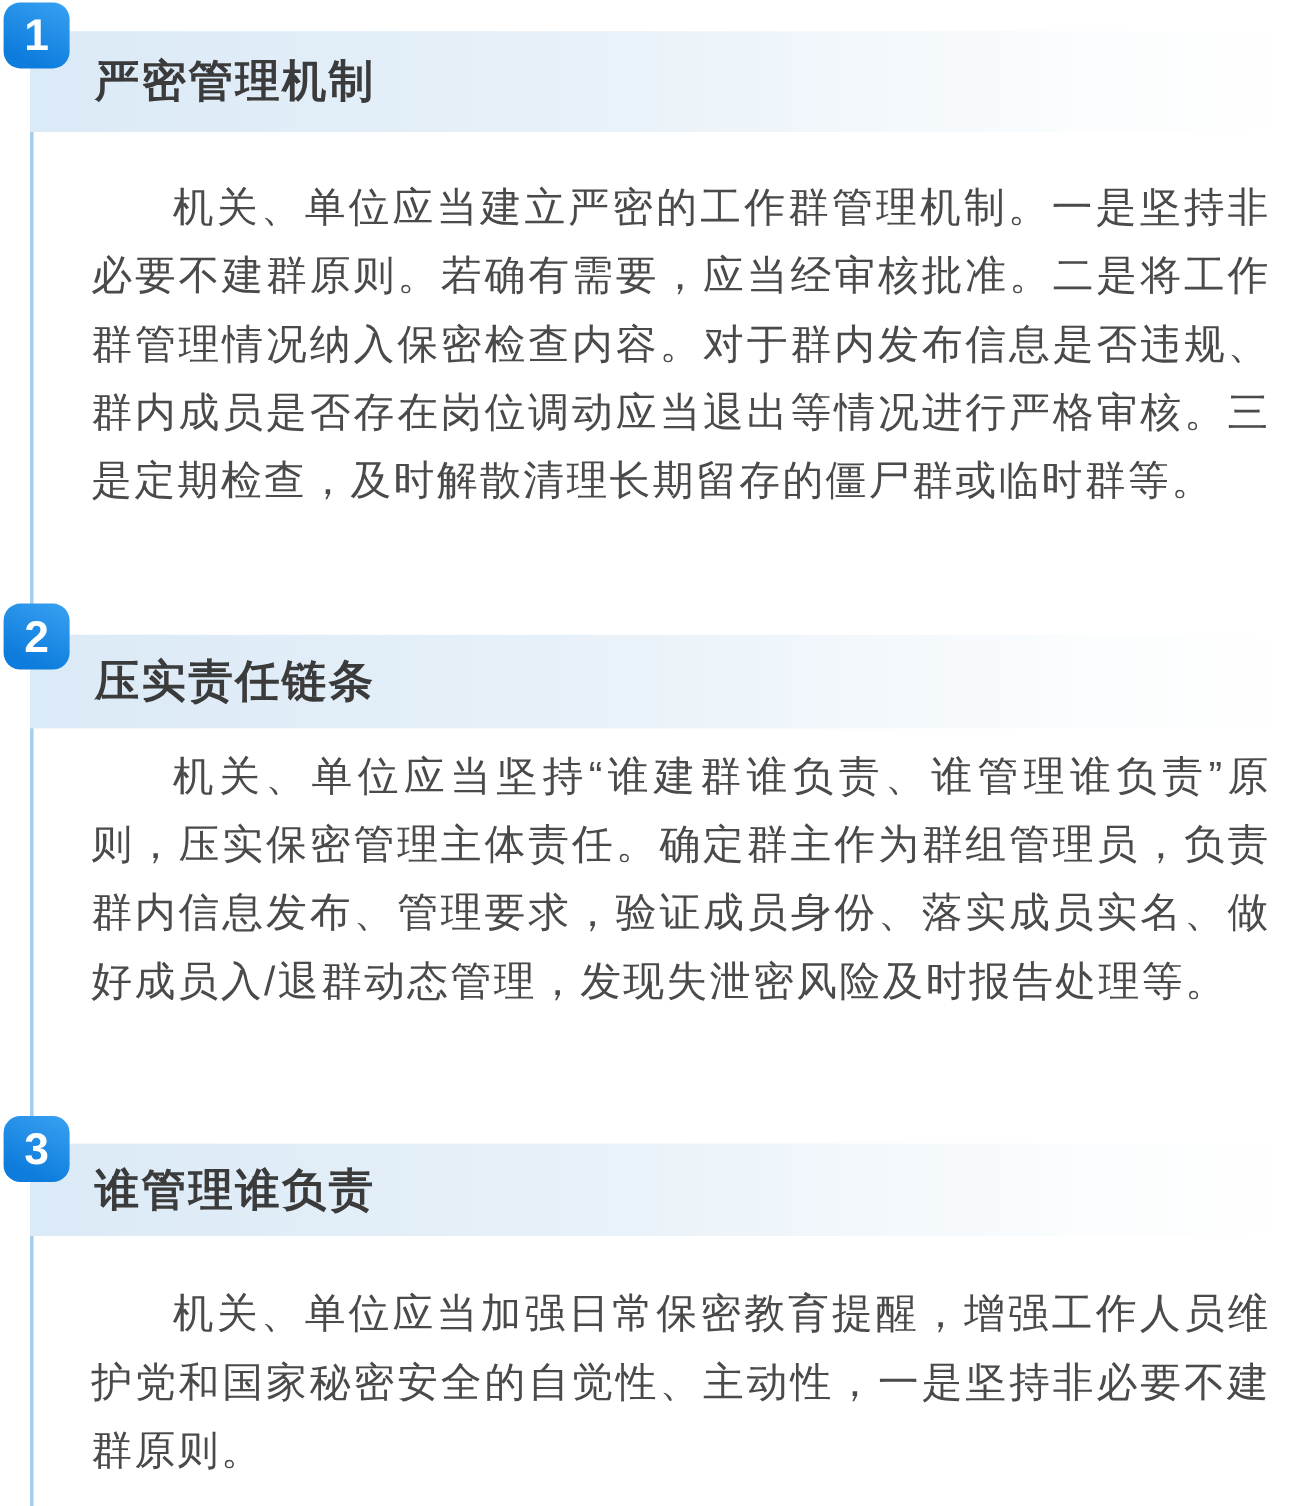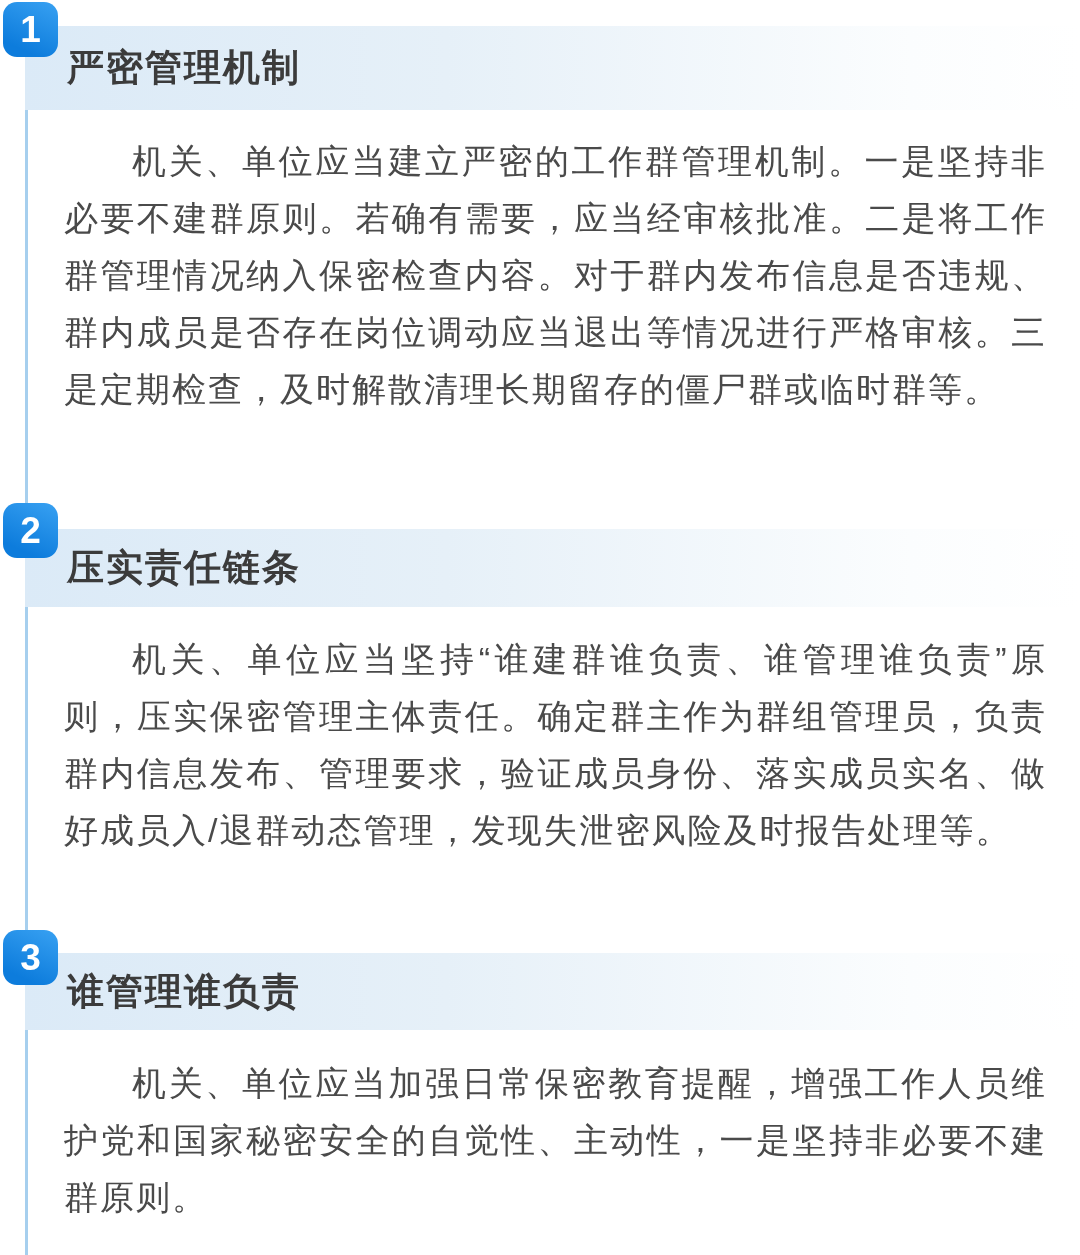--- a/index.html
+++ b/index.html
@@ -34,20 +34,21 @@
     display:flex;
     align-items:center;
     z-index:1;
   }
   .header-title{
     padding-left:42px;
     font-size:37px;
     font-weight:700;
     letter-spacing:2px;
     color:var(--header-text);
+    margin-left:12px;
   }
   .number-badge{
     position:absolute;
     left:3px;
     width:55px;height:55px;
     border-radius:14px;
     background:linear-gradient(205deg,var(--badge-gradient-start) 0%,var(--badge-gradient-end) 80%);
     color:var(--badge-number);
     display:flex;align-items:center;justify-content:center;
     font-size:37px;
@@ -59,30 +60,30 @@
     left:60px;
     width:983px;
     font-size:34px;
     line-height:57px;
     letter-spacing:2px;
     color:var(--body-text);
     text-align:justify;
     text-indent:2em;
     font-weight:400;
     z-index:1;
-    margin:4px;
+    margin:16px;
   }
   
   .s1 .header-bar{top:26px;height:84px;}
   .s1 .number-badge{top:2px;}
   .s1 .body-text{top:129px;}
   
   .s2 .header-bar{top:529px;height:78px;}
   .s2 .number-badge{top:503px;}
-  .s2 .body-text{top:627px;}
+  .s2 .body-text{top:603px;}
   
   .s3 .header-bar{top:953px;height:77px;}
   .s3 .number-badge{top:930px;}
   .s3 .body-text{top:1051px;}
 </style>
 </head>
 <body>
 
 <div class="timeline-line"></div>
 

